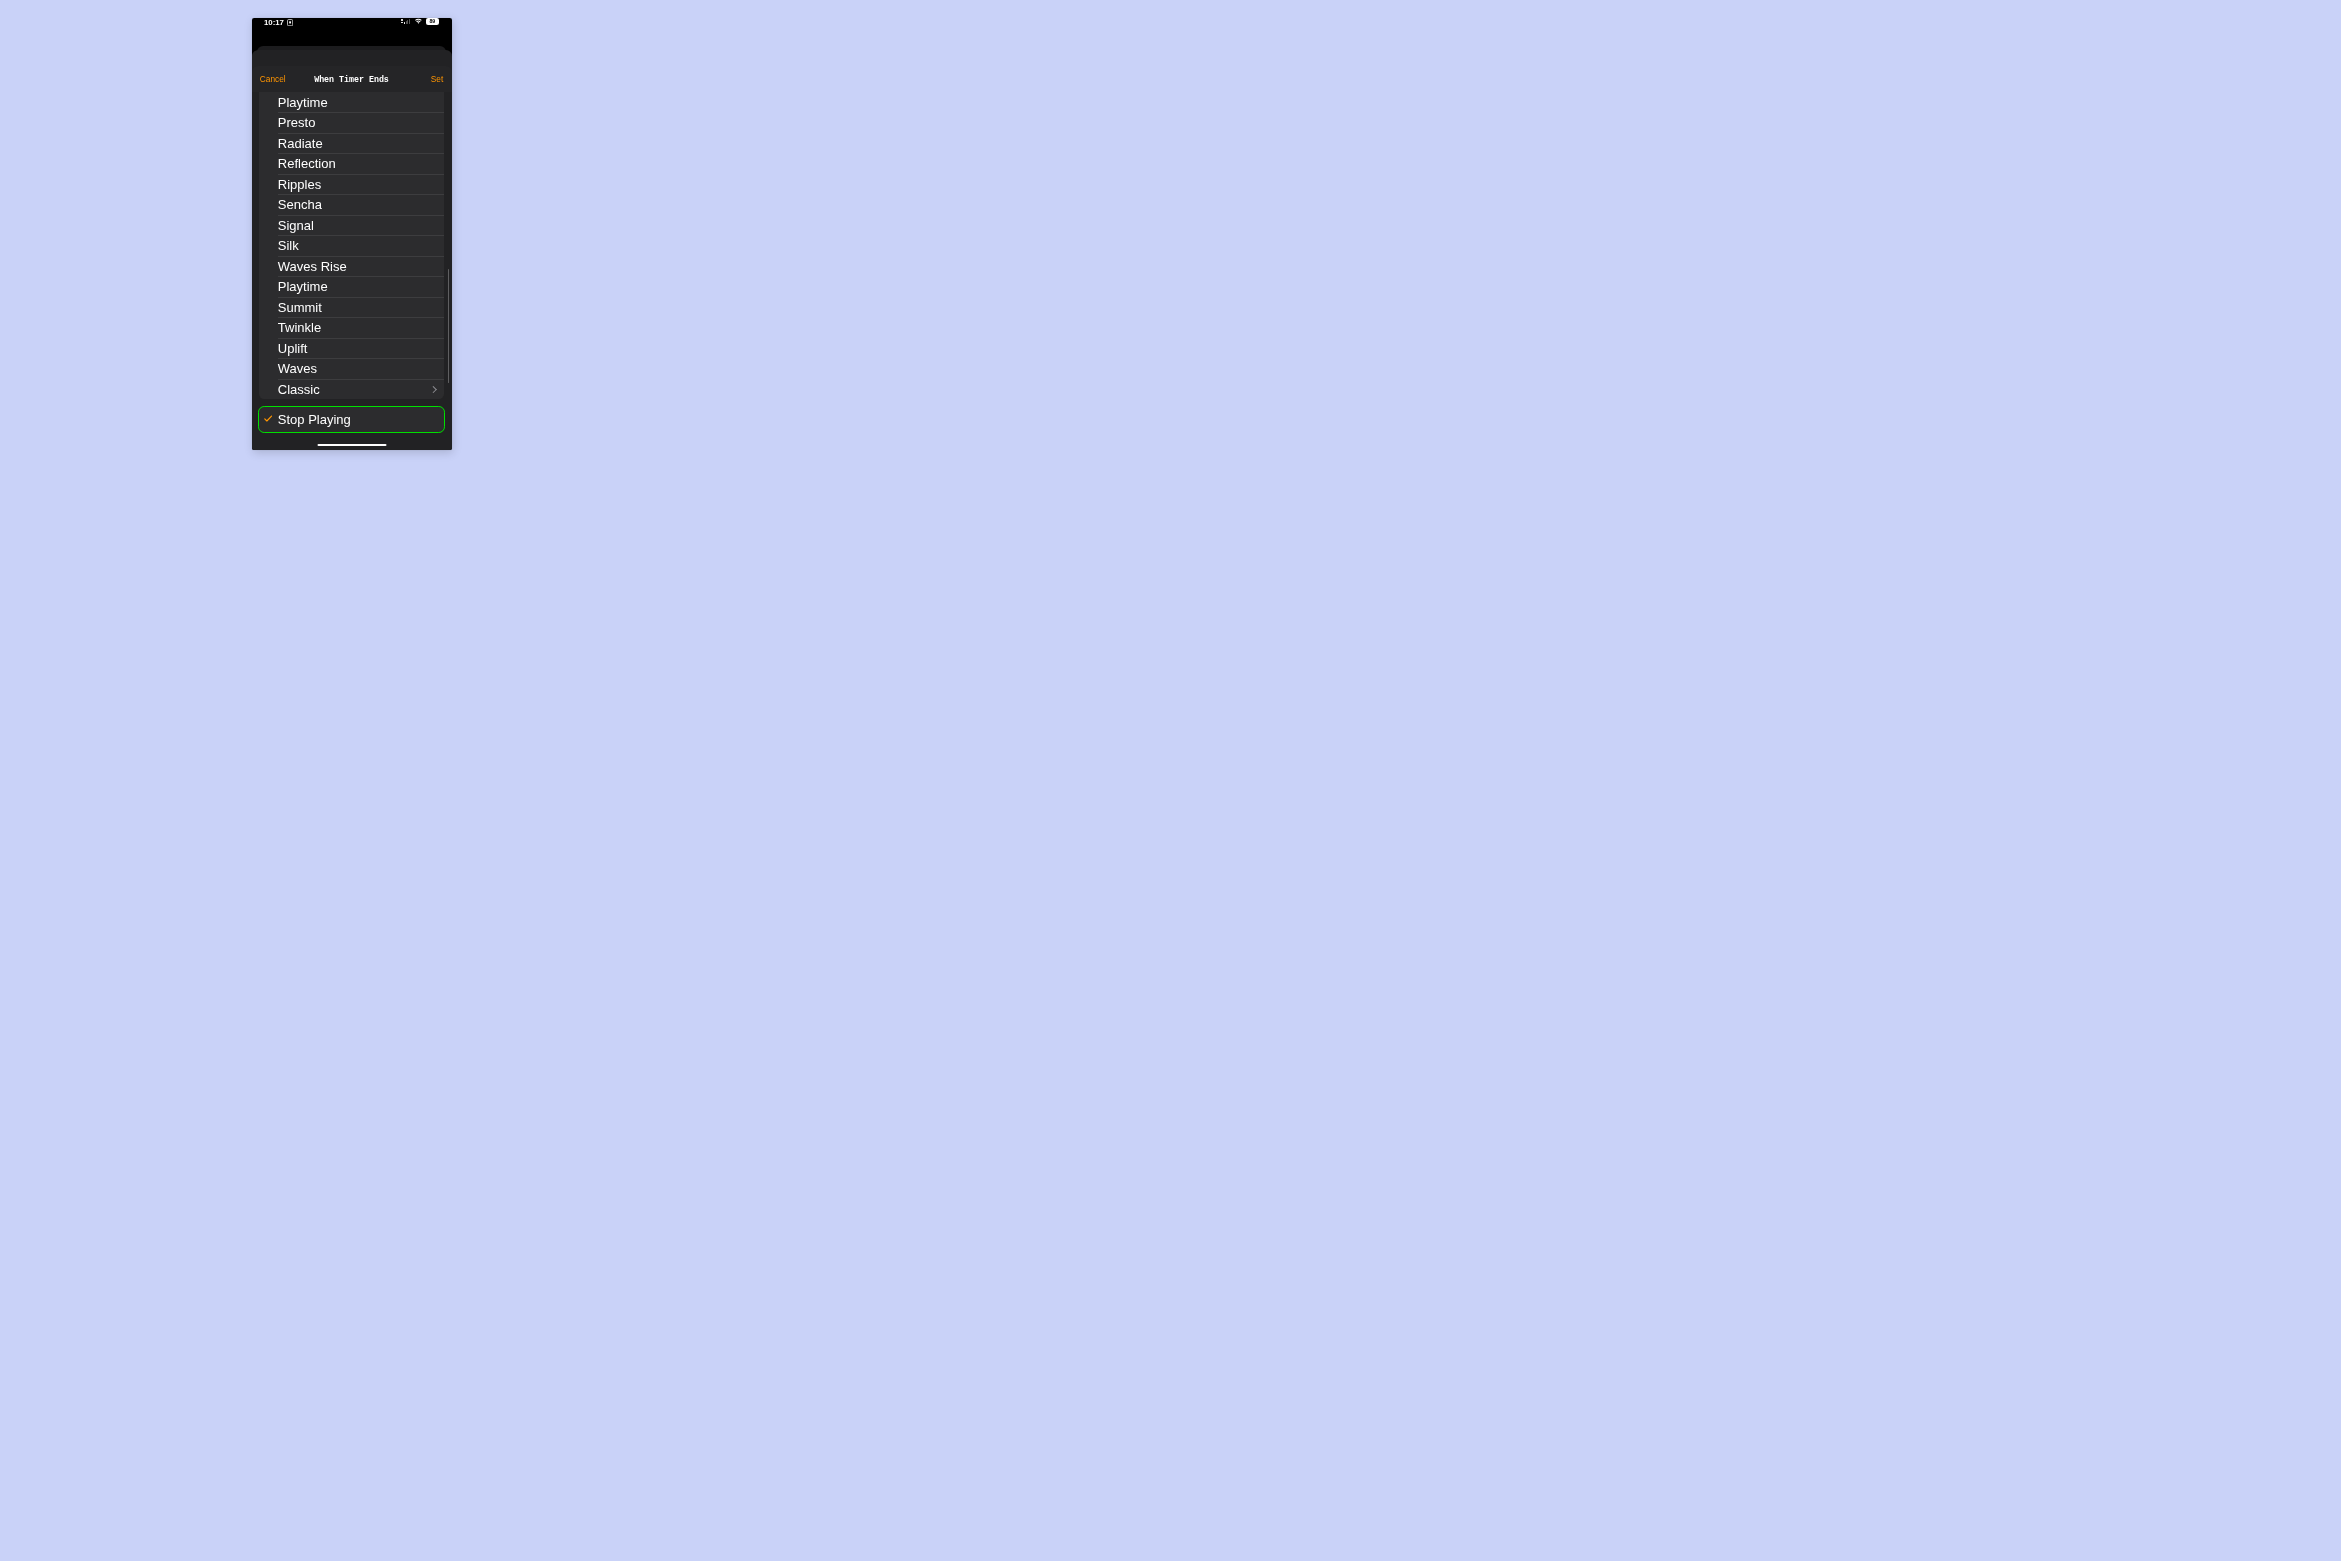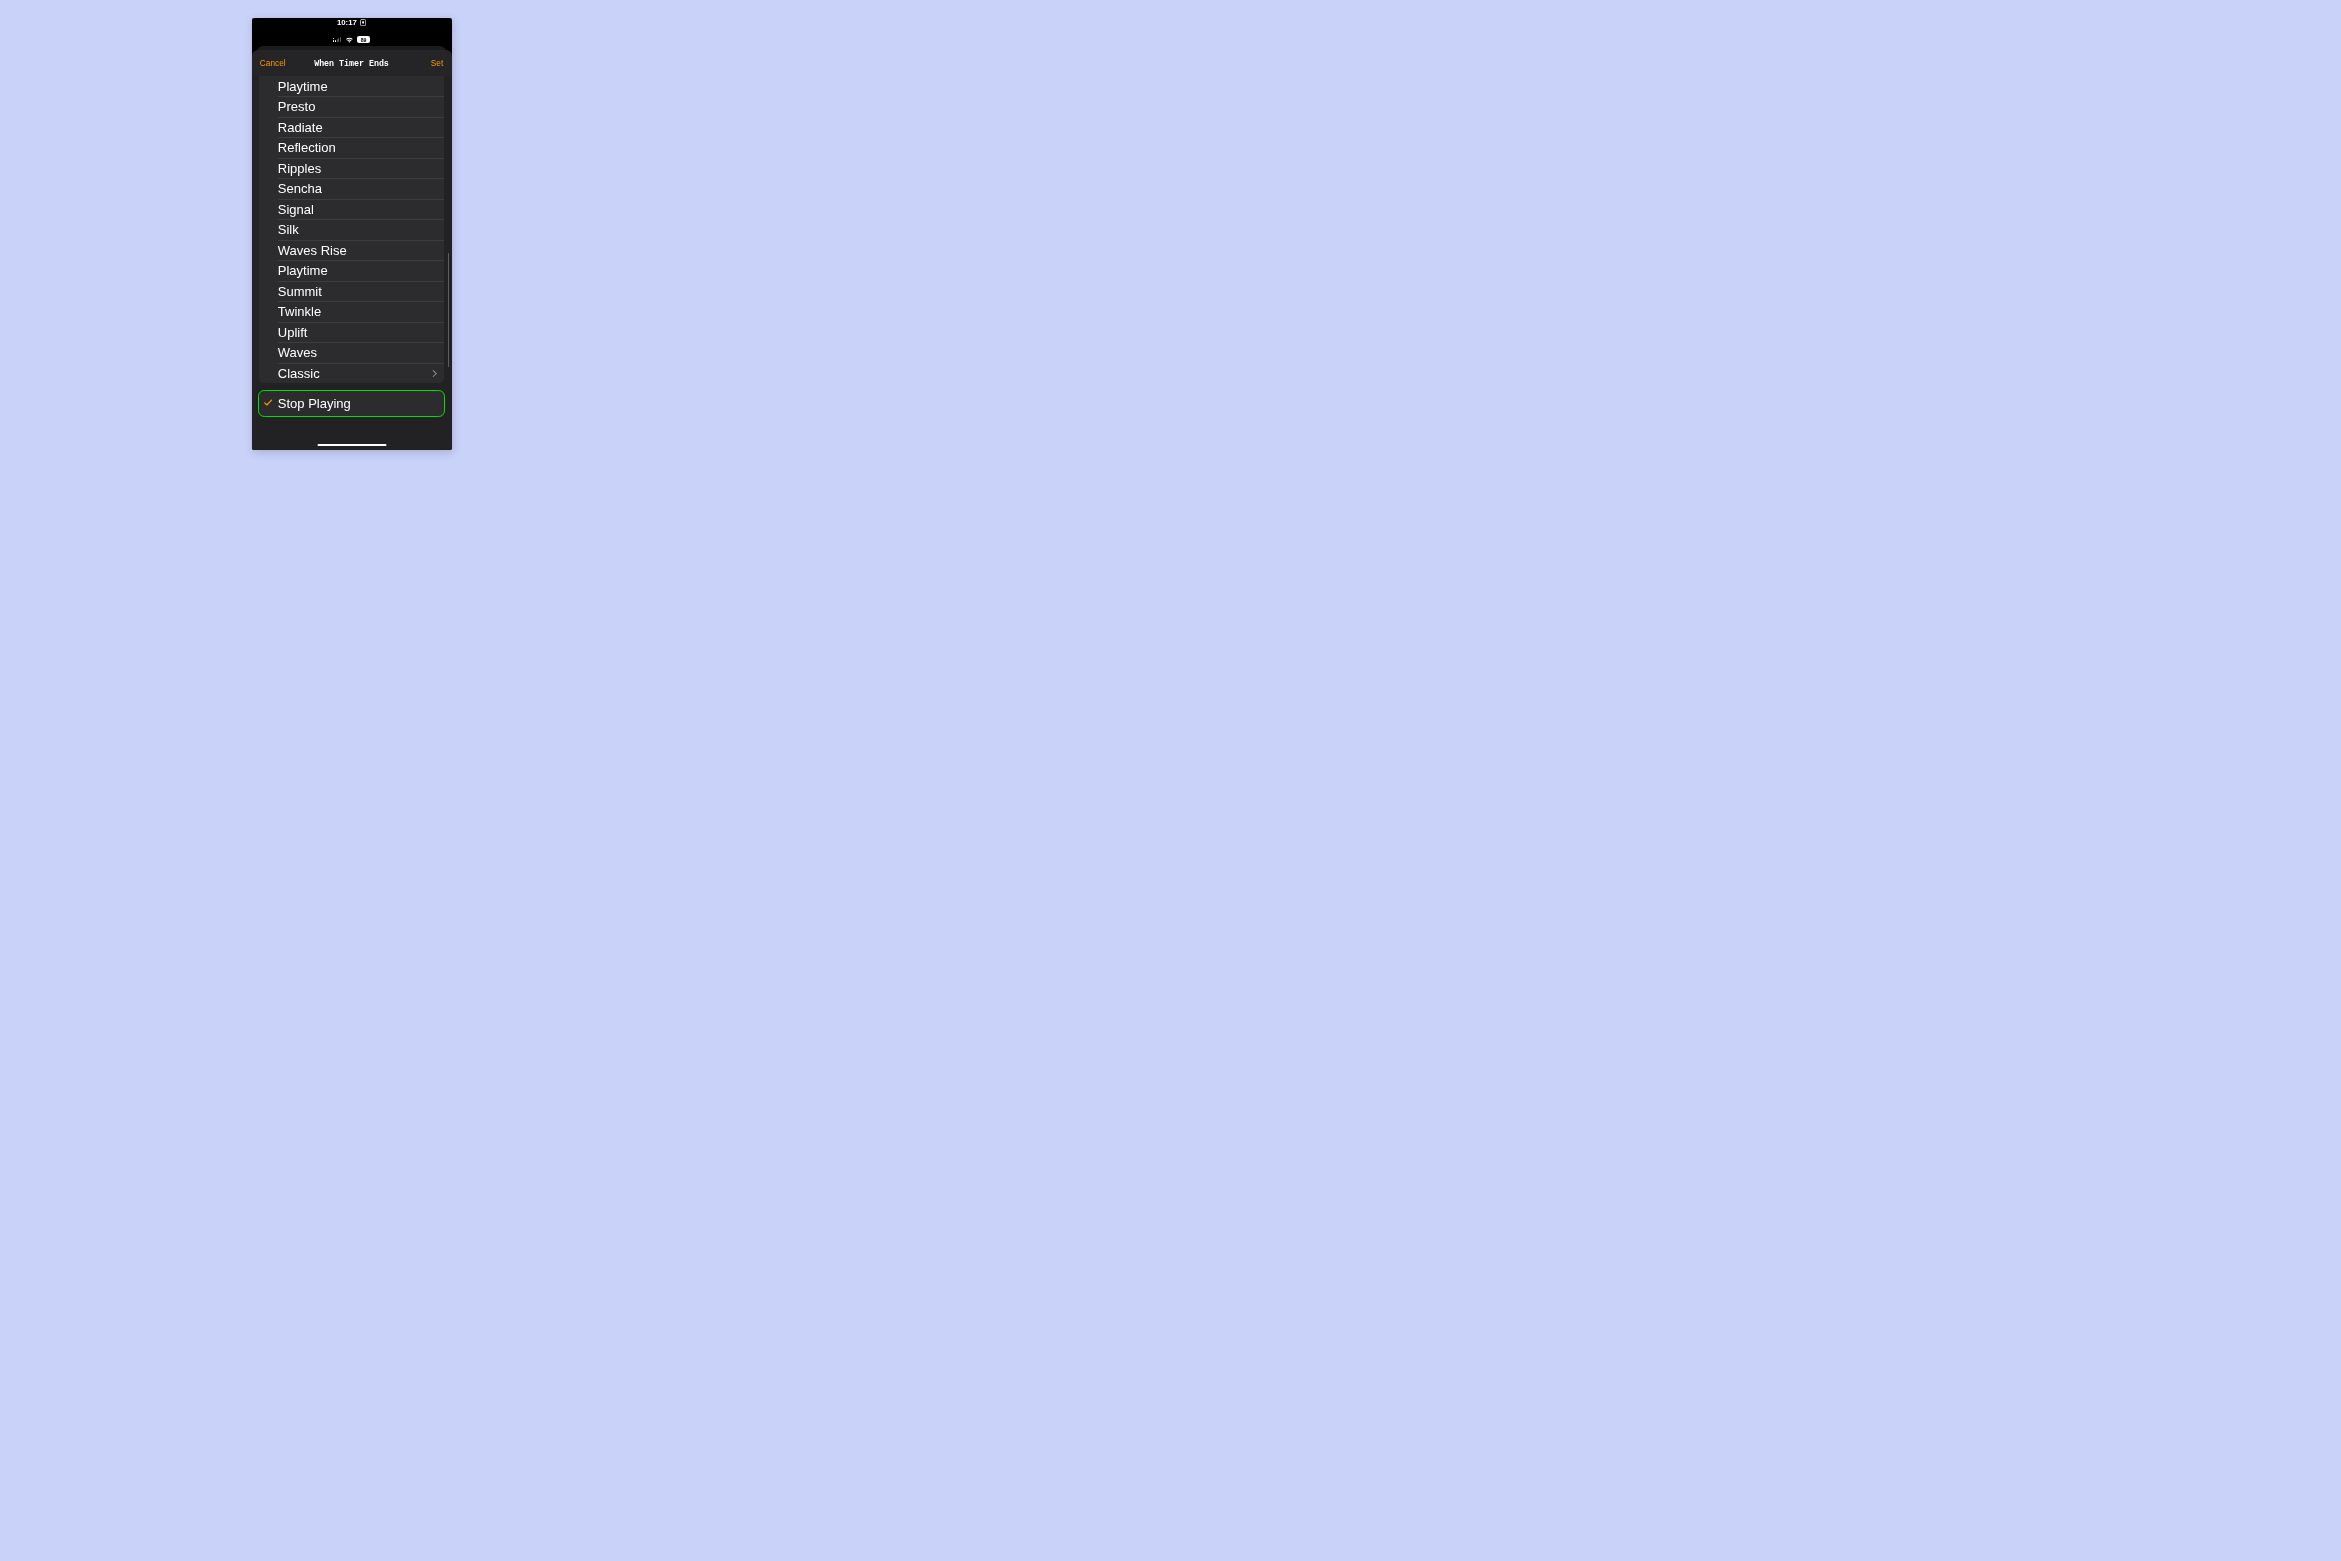--- a/index.html
+++ b/index.html
@@ -33,26 +33,25 @@
     border-radius: 2.1px;
     position: relative;
     overflow: hidden;
     box-shadow: 0 0 0 0.5px rgba(0,0,0,0.05), 1px 2.1px 9.4px rgba(0,0,0,0.15);
   }
   
   .status-bar {
     height: 25px;
     display: flex;
     justify-content: space-between;
-    align-items: center;
+    align-items: flex-start;
     padding: 0 12.5px;
     color: var(--text);
     font-size: 7.8px;
     font-weight: 600;
-    flex-direction: column;
   }
   .status-left { display: flex; align-items: center; gap: 3.1px; }
   .status-right { display: flex; align-items: center; gap: 3.1px; }
   .orient-icon svg, .wifi-icon svg { display: block; }
   .signal-group { display:flex; gap:1px; align-items:center; margin-right:1px;}
   .signal-pair { display:flex; flex-direction:column; gap:1px; }
   .signal-dot { width:1.6px; height:1.6px; border-radius:50%; background:#fff; }
   .signal-bar { display:flex; align-items:flex-end; gap:0.5px; }
   .signal-bar span { width:1px; background:#fff; border-radius:0.5px;}
   .signal-bar span:nth-child(1){height:1.6px;}
@@ -201,21 +200,21 @@
       </span>
       <span class="battery">
         <span class="battery-body">89</span>
       </span>
     </div>
   </div>
 
   <div class="sheet-peek"></div>
 
   <div class="sheet">
-    <div class="nav" style="position:relative;">
+    <div class="nav" style="position:relative;margin-top:16px;">
       <button class="btn">Cancel</button>
       <div class="title">When Timer Ends</div>
       <button class="btn" style="font-weight:400;padding-left:33px;">Set</button>
     </div>
 
     <div class="scroll">
       <div class="group" id="sound-group">
           <div class="row">
             <span class="label">Playtime</span>
           </div>

